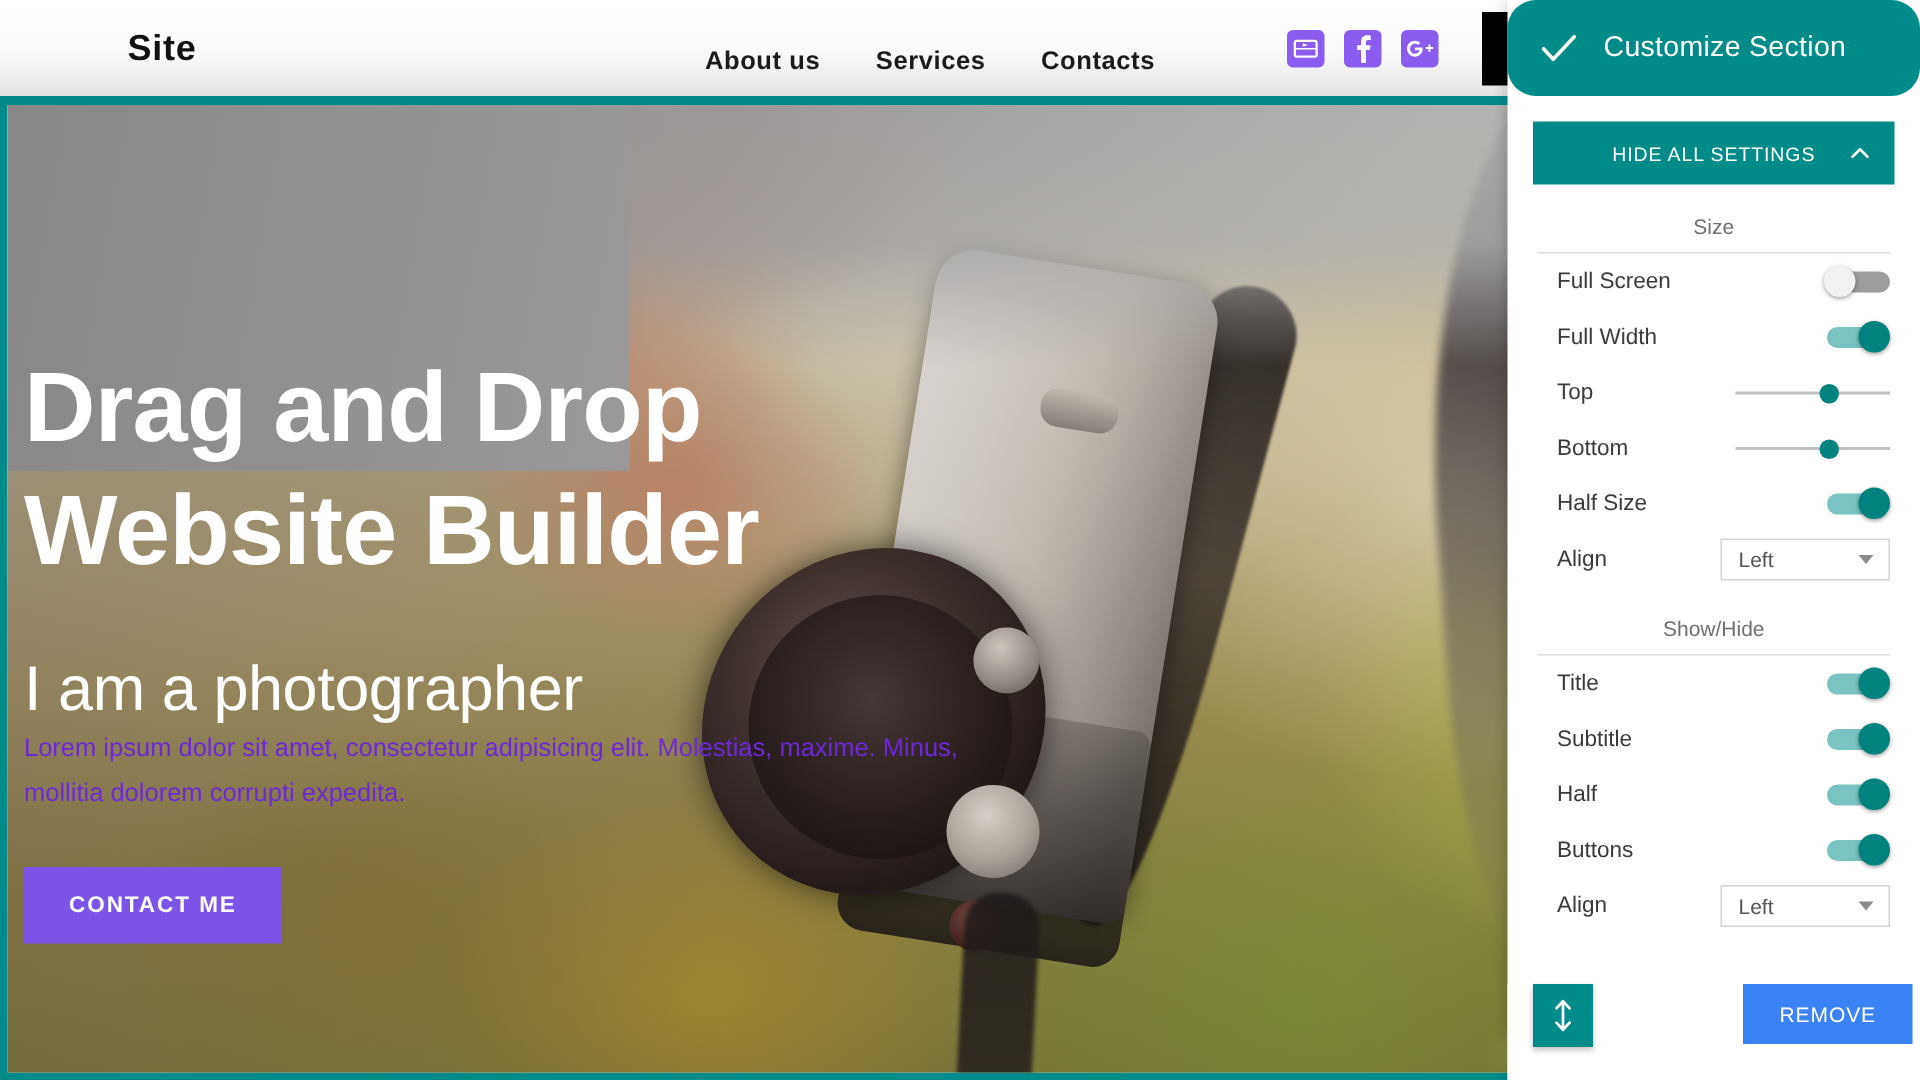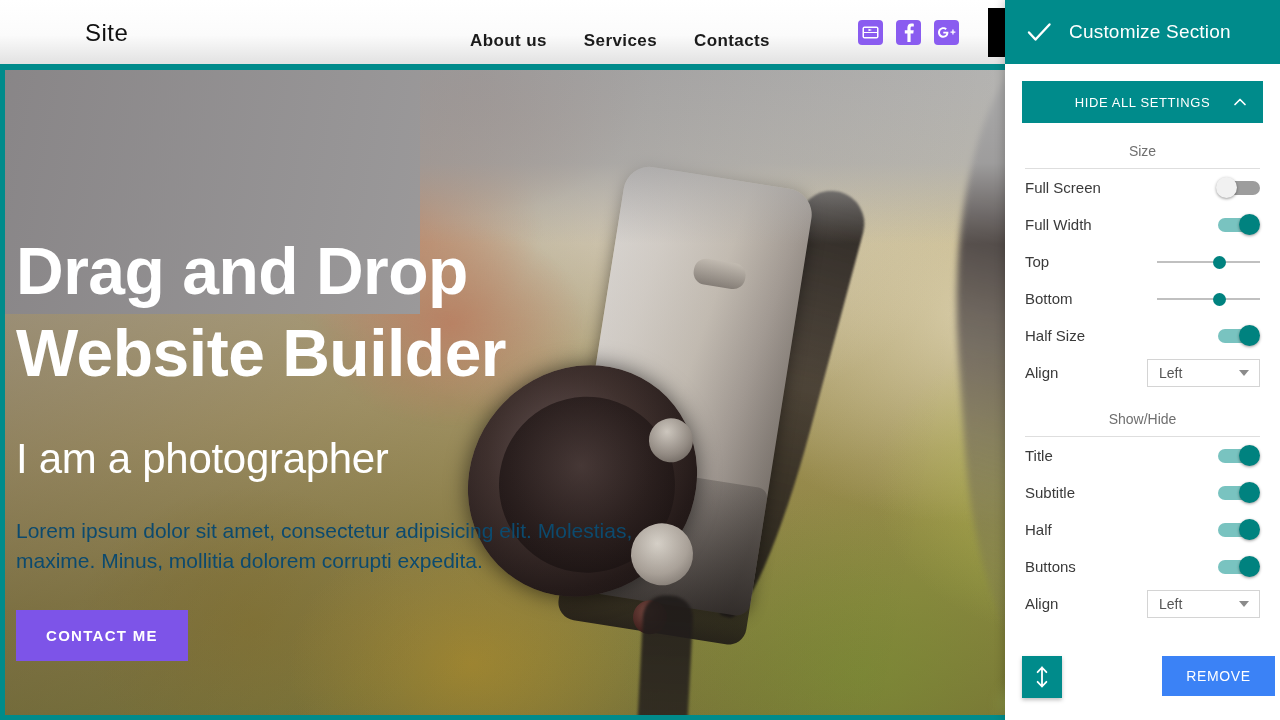--- a/index.html
+++ b/index.html
@@ -21,21 +21,21 @@
     position:absolute; left:0; top:0; width:1280px; height:64px;
     background:linear-gradient(180deg,#ffffff 0%,#fbfbfb 55%,#e2e2e2 100%);
     z-index:5;
   }
   #navbar-teal-rule {
     position:absolute; left:0; top:64px; width:1280px; height:5px;
     background:#008b8b; z-index:6;
   }
   #brand {
     position:absolute; left:85px; top:19px;
-    font-size:24px; font-weight:normal; letter-spacing:0.5px; color:#111;
+    font-size:24px; font-weight:bold; letter-spacing:0.5px; color:#111;
   }
   #nav-links {
     position:absolute; left:470px; top:20px;
     display:flex; align-items:center; gap:37px;margin-top:11px;
   }
   .nav-link {
     font-size:17px; font-weight:bold; color:#1b1b1b;
     letter-spacing:0.4px; white-space:nowrap; cursor:pointer;
   }
   #social-icons {
@@ -180,40 +180,41 @@
   }
   #hero-title {
     color:#fff; font-weight:bold; font-size:66px; line-height:82px;
     letter-spacing:-0.5px;
   }
   #hero-subtitle {
     color:#fff; font-size:42px; font-weight:300; line-height:1.2;
     margin-top:40px; letter-spacing:-0.3px;
   }
   #hero-text {
-    color:#0c4a6e; font-size:21px; line-height:30px; margin-top:32px;
+    color:#6d28d9; font-size:17px; line-height:30px; 
     width:630px;
   }
   #hero-btn {
     display:inline-block; margin-top:34px;
     background:#7d54e8; color:#fff; font-size:15px; font-weight:bold;
     letter-spacing:1.3px; padding:17px 30px; border:none; cursor:pointer;
   }
 
   
   #panel {
     position:absolute; right:0; top:0; width:275px; height:720px;
     background:#ffffff; z-index:40;
     box-shadow:-2px 0 9px rgba(0,0,0,.18);
     display:flex; flex-direction:column;
   }
   #panel-header {
     height:64px; background:#008b8b; color:#fff;
     display:flex; align-items:center; gap:16px; padding-left:20px;
     flex:0 0 auto;
+    border-radius:19px;
   }
   #panel-header-title { font-size:19px; letter-spacing:.2px; }
   #check-icon { width:28px; height:28px; display:block; }
 
   #hide-all-settings {
     flex:0 0 auto;
     margin:17px 17px 0 17px; height:42px;
     background:#008b8b; color:#fff; border:none; cursor:pointer;
     display:flex; align-items:center; justify-content:center; position:relative;
     font-size:13px; letter-spacing:.6px;
@@ -229,21 +230,21 @@
   }
 
   .section-title {
     text-align:center; color:#6f6f6f; font-size:14px;
     padding-top:20px; padding-bottom:9px;
     border-bottom:1px solid #dedede;
   }
   .row {
     height:37px; display:flex; align-items:center; justify-content:space-between;
   }
-  .row-label { font-size:15px; color:#3a3a3a; }
+  .row-label { font-size:15px; color:#3a3a3a;margin-left:13px; }
 
   
   .toggle { position:relative; width:44px; height:22px; cursor:pointer; }
   .toggle .track {
     position:absolute; left:0; top:4px; width:40px; height:14px; border-radius:7px;
   }
   .toggle .knob {
     position:absolute; top:0; width:21px; height:21px; border-radius:50%;
     box-shadow:0 1px 3px rgba(0,0,0,.4);
   }

